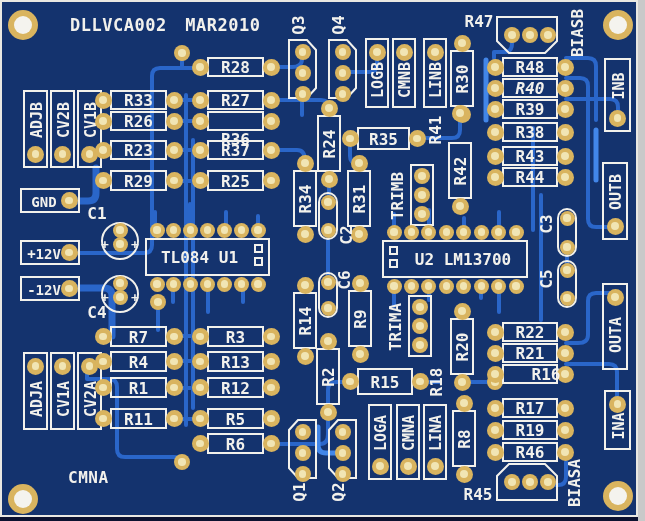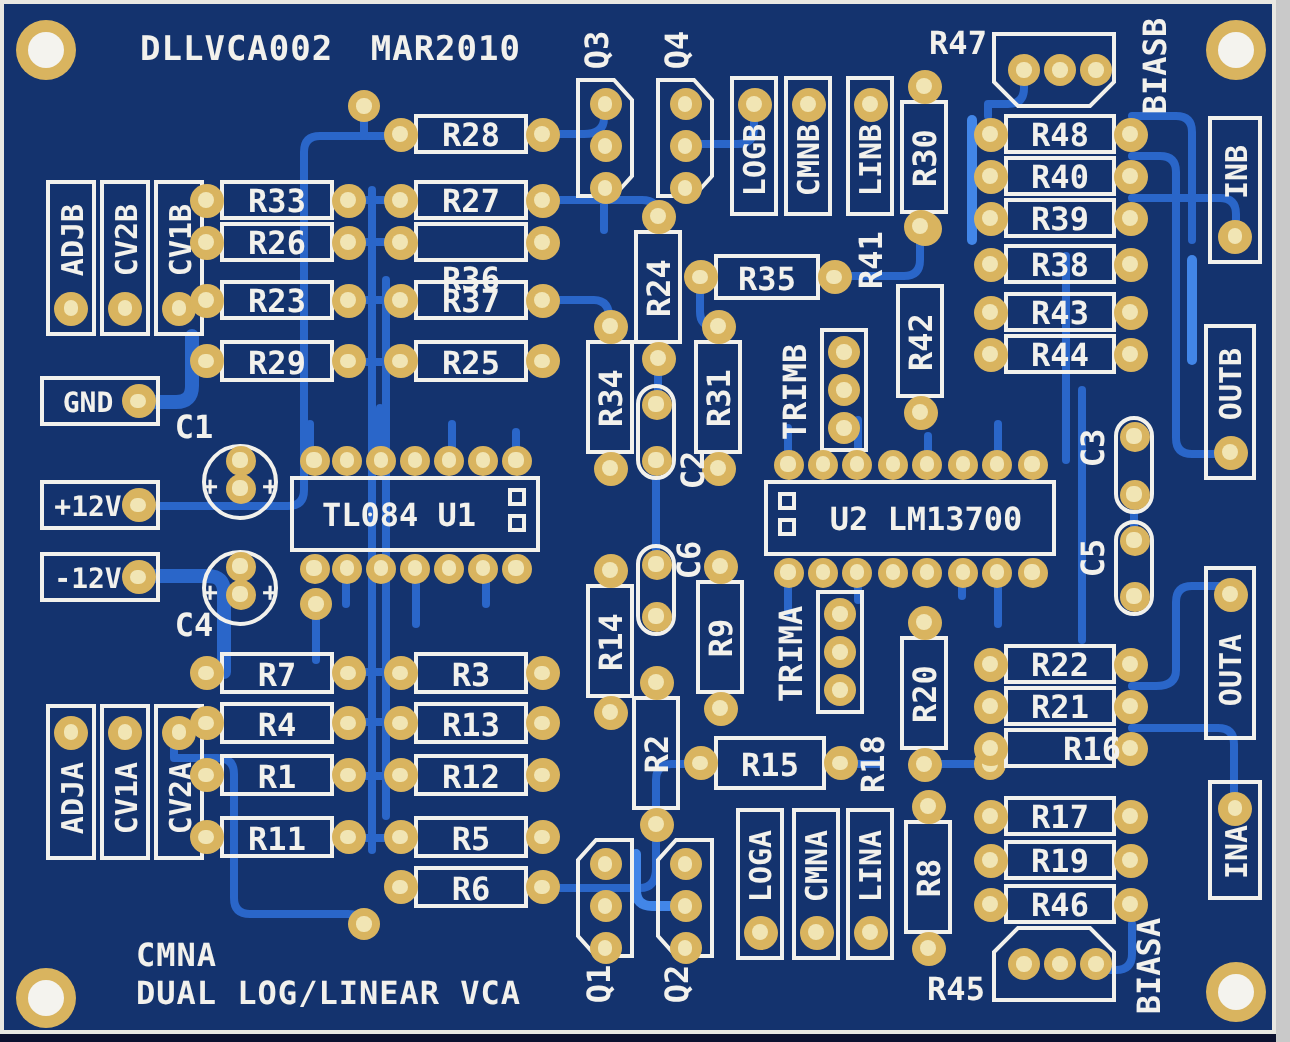--- a/index.html
+++ b/index.html
@@ -298,21 +298,21 @@
         <i></i>
       </div>
       <div class="lbl" style="left: 530px; top: 68px;">R48</div>
       <div class="box" style="left: 502px; top: 78px; width: 56px; height: 20px;"></div>
       <div class="pad" style="left: 486.5px; top: 79.5px; width: 17px; height: 17px;">
         <i></i>
       </div>
       <div class="pad" style="left: 556.5px; top: 79.5px; width: 17px; height: 17px;">
         <i></i>
       </div>
-      <div class="lbl" style="left: 530px; top: 89px;">R40</div>
+      <div class="lbl" style="left: 530px; top: 89px; font-style: italic;">R40</div>
       <div class="box" style="left: 502px; top: 99px; width: 56px; height: 20px;"></div>
       <div class="pad" style="left: 486.5px; top: 100.5px; width: 17px; height: 17px;">
         <i></i>
       </div>
       <div class="pad" style="left: 556.5px; top: 100.5px; width: 17px; height: 17px;">
         <i></i>
       </div>
       <div class="lbl" style="left: 530px; top: 110px;">R39</div>
       <div class="box" style="left: 502px; top: 122px; width: 56px; height: 20px;"></div>
       <div class="pad" style="left: 486.5px; top: 123.5px; width: 17px; height: 17px;">
@@ -794,14 +794,13 @@
       </div>
       <div class="hole" style="left: 8px; top: 484px; width: 30px; height: 30px;">
         <i></i>
       </div>
       <div class="hole" style="left: 603px; top: 481px; width: 30px; height: 30px;">
         <i></i>
       </div>
     </div>
   <div class="lbl title" style="left:70px;top:17px;">DLLVCA002 MAR2010</div>
   <div class="lbl footer" style="left:68px;top:470px;">CMNA</div>
-  <div class="lbl footer" style="left:68px;top:489px;">DUAL LOG/LINEAR VCA</div>
 </div>
 
 </body></html>

